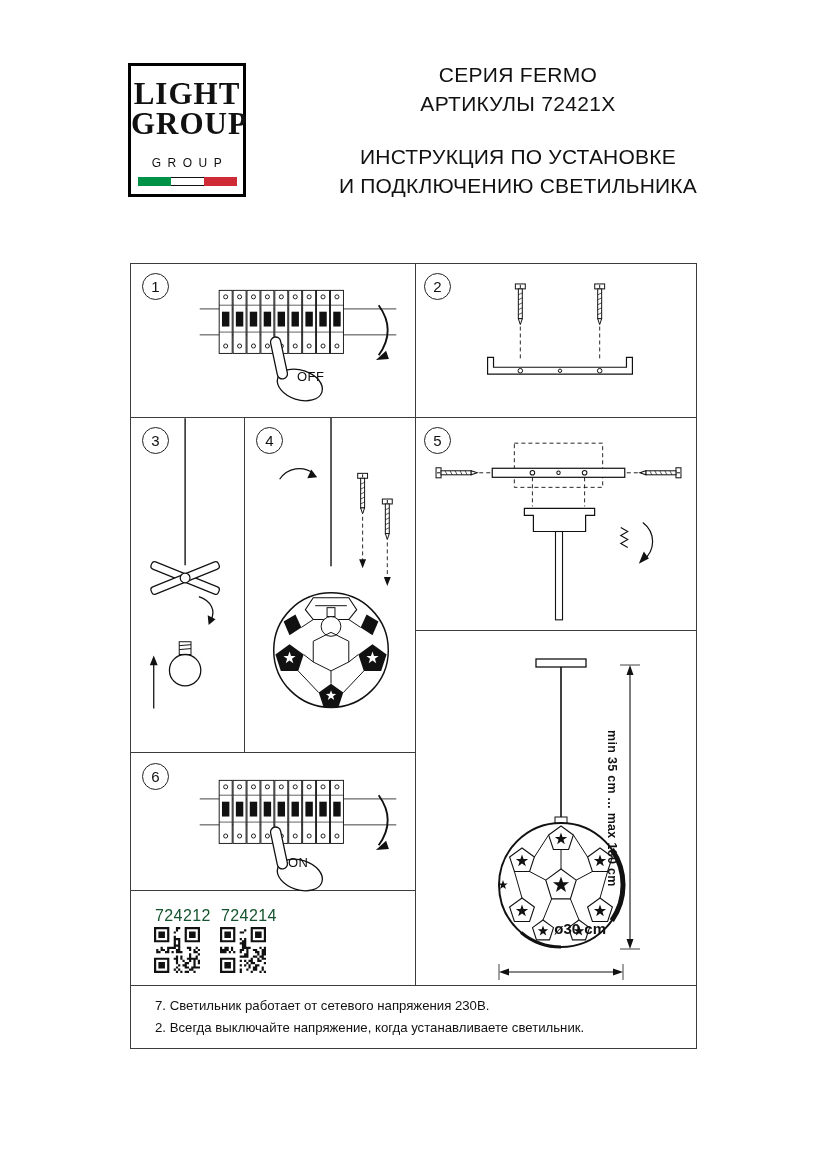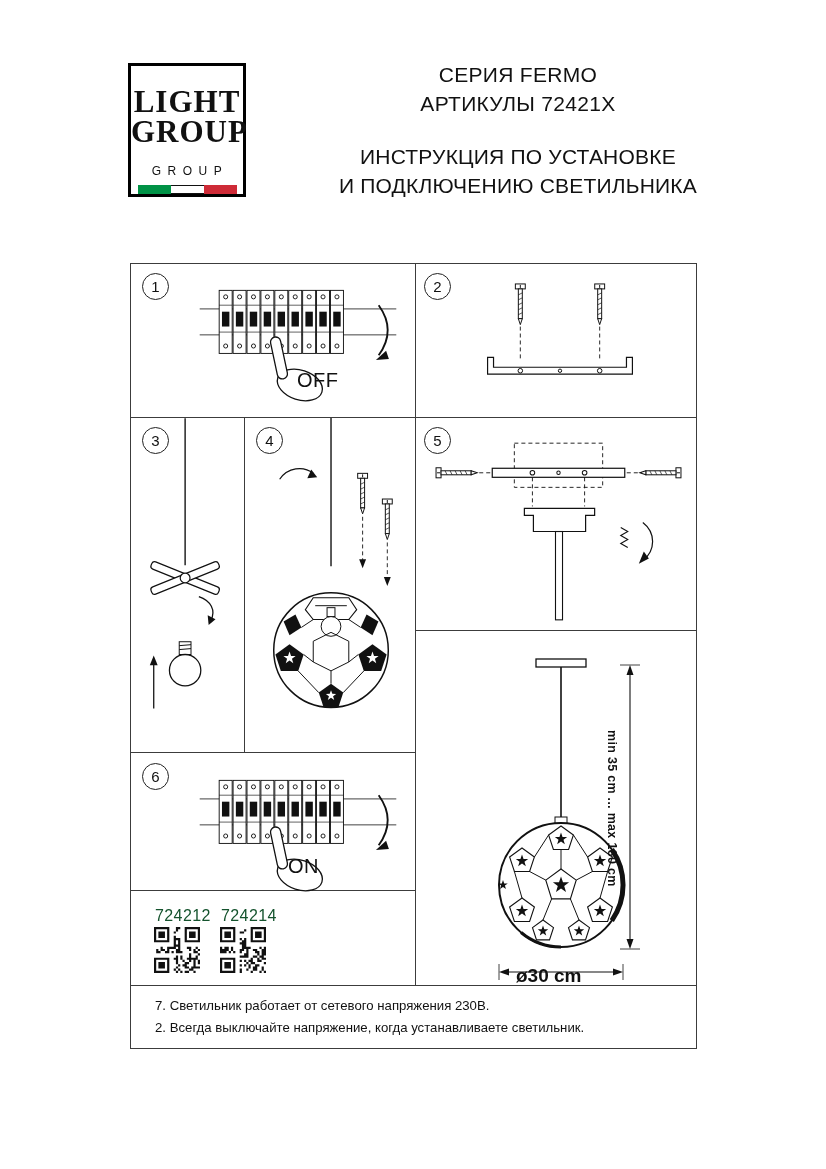--- a/index.html
+++ b/index.html
@@ -1,39 +1,39 @@
 <!DOCTYPE html>
 <html><head>
 <meta charset="utf-8">
 <style>
 *{margin:0;padding:0;box-sizing:border-box}
 html,body{background:#fff}
 .page{position:relative;width:826px;height:1169px;font-family:"Liberation Sans",sans-serif;color:#111;background:#fff;overflow:hidden}
 .abs{position:absolute}
 .line{position:absolute;background:#3c3c3c}
 .circ{position:absolute;width:27px;height:27px;border:1.5px solid #222;border-radius:50%;display:flex;align-items:center;justify-content:center;font-size:15px;background:#fff}
-.swlabel{position:absolute;font-size:20px;letter-spacing:.5px}
-.logo{position:absolute;left:128px;top:63px;width:118px;height:134px;border:3px solid #000;text-align:center;padding-top:21px}
+.swlabel{position:absolute;font-size:13px;letter-spacing:.5px}
+.logo{position:absolute;left:128px;top:63px;width:118px;height:134px;border:3px solid #000;text-align:center;padding-top:13px}
 .logo .l1,.logo .l2{font-family:"Liberation Serif",serif;font-weight:bold;font-size:31px;line-height:30px;letter-spacing:1px}
 .logo .l3{font-size:12px;letter-spacing:6.5px;margin-top:17px;text-indent:6px}
 .flag{margin-top:7px;display:flex;justify-content:center}
 .flag span{display:inline-block;width:33px;height:9px}
 .flag .fg{background:#009246}
 .flag .fw{background:#fff;border-top:1px solid #111;border-bottom:1px solid #111}
 .flag .fr{background:#ce2b37}
 .hdr{position:absolute;right:129px;top:60px;text-align:center;font-weight:normal}
 .hdr .s{font-size:21px;line-height:29px;letter-spacing:.3px}
 .hdr .gap{height:24px}
 .hdr .t{font-size:21px;line-height:29px;letter-spacing:.2px}
 .gridbox{position:absolute;left:130px;top:263px;width:567px;height:786px;border:1.2px solid #3c3c3c}
 .qrlabel{position:absolute;font-size:16px;letter-spacing:.4px;color:#14532d}
 .notes{position:absolute;left:155px;top:995px;font-size:13.2px;line-height:21.5px;color:#111}
 .footer{position:absolute;left:0;top:1098px;width:826px;text-align:center;font-size:18px;font-weight:bold}
 .vdim{position:absolute;left:605px;top:712px;height:192px;writing-mode:vertical-rl;font-size:12.5px;font-weight:bold;display:flex;align-items:center;justify-content:center;letter-spacing:.3px}
-.hdim{position:absolute;left:516px;top:965px;width:90px;text-align:left;font-size:19px;font-weight:bold}
+.hdim{position:absolute;left:516px;top:920px;width:90px;text-align:right;font-size:15px;font-weight:bold}
 svg{display:block}
 </style>
 </head>
 <body>
 
 <div class="page">
 
   <svg width="0" height="0" style="position:absolute">
     <defs>
       <polygon id="star5" points="0,-5 1.18,-1.62 4.76,-1.55 1.9,0.62 2.94,4.05 0,2 -2.94,4.05 -1.9,0.62 -4.76,-1.55 -1.18,-1.62"></polygon>

